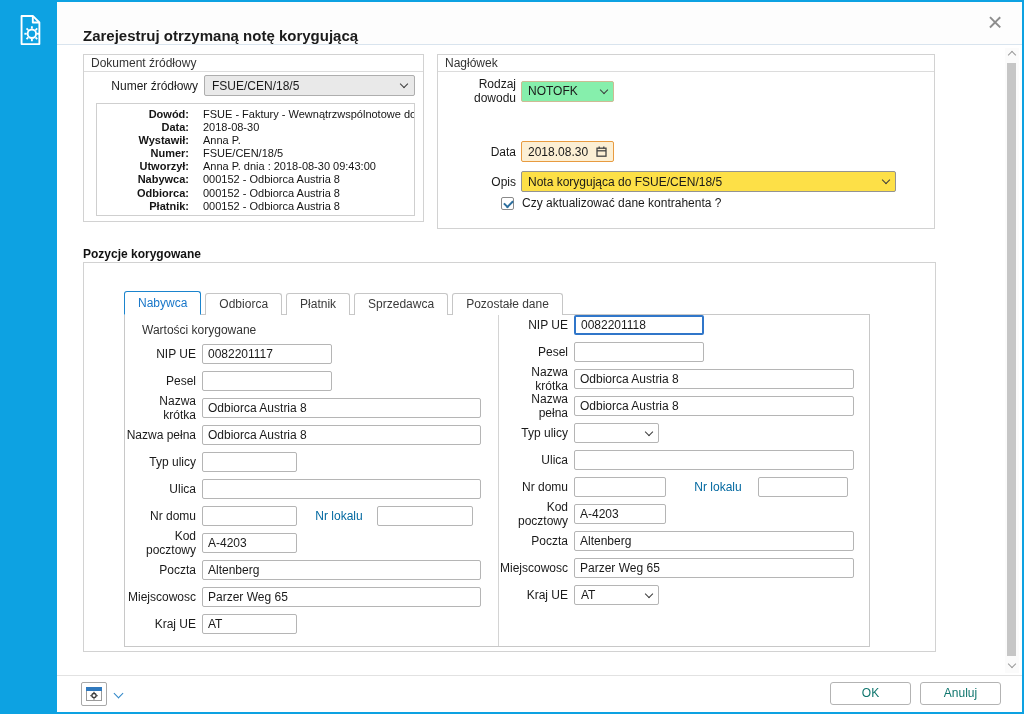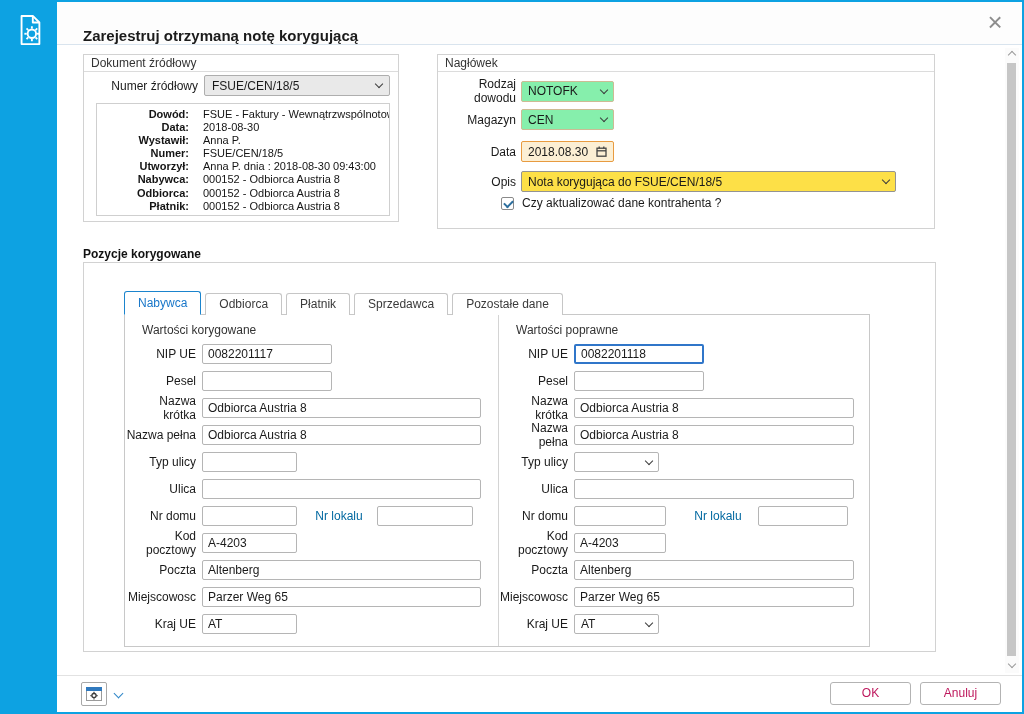--- a/index.html
+++ b/index.html
@@ -27,21 +27,21 @@
   .vthumb { position:absolute; left:2px; right:3px; top:15px; bottom:17px; background:#c6c6c6; }
   .sarrow { position:absolute; left:4px; width:6px; height:6px;
             border-right:1.4px solid #9a9a9a; border-bottom:1.4px solid #9a9a9a; }
   .sarrow.up   { top:4px;  transform:rotate(-135deg); }
   .sarrow.down { bottom:6px; transform:rotate(45deg); }
 
   
   .groupbox { position:absolute; border:1px solid #d2d2d2; background:#fff; }
   .gb-title { height:17px; line-height:16px; padding-left:7px; font-size:12px; color:#333;
               border-bottom:1px solid #dcdcdc; }
-  .box-source { left:26px; top:8px; width:316px; height:168px; }
+  .box-source { left:26px; top:8px; width:341px; height:168px; }
   .box-header { left:380px; top:8px; width:498px; height:175px; }
 
   
   .row-numer { position:absolute; left:4px; right:8px; top:20px; display:flex; align-items:center; }
   .lab-numer { width:110px; text-align:right; margin-right:6px; font-size:12px; color:#1a1a1a; }
   .sel-gray { flex:1; height:21px; background:#e9e9e9; border:1px solid #aeaeae; border-radius:2px;
               display:flex; align-items:center; justify-content:space-between; padding:0 7px; font-size:12px; color:#1a1a1a; }
   .source-info { position:absolute; left:12px; right:8px; top:48px; height:113px;
                  border:1px solid #cfcfcf; padding:4px 6px; overflow:hidden; }
   .info-row { display:flex; font-size:11px; line-height:13.1px;gap:8px; }
@@ -91,21 +91,21 @@
          display:flex; align-items:center; justify-content:space-between; padding:0 6px; font-size:12px; color:#1a1a1a; }
 
   
   .footer { position:absolute; left:55px; right:0; bottom:0; height:37px; background:#fff;
             border-top:1px solid #e2e2e2; }
   .gear-btn { position:absolute; left:24px; top:6px; width:26px; height:24px; background:#fff;
               border:1px solid #a8a8a8; border-radius:2px; display:flex; align-items:center; justify-content:center; }
   .footer-chev { position:absolute; left:58px; top:14px; width:7px; height:7px;
                  border-right:1.6px solid #2f86c8; border-bottom:1.6px solid #2f86c8; transform:rotate(45deg); }
   .btn { position:absolute; top:6px; width:81px; height:23px; background:#fff; border:1px solid #b3b3b3;
-         border-radius:3px; font-size:12px; color:#be185d; text-align:center; line-height:21px; cursor:default; }
+         border-radius:3px; font-size:12px; color:#0f766e; text-align:center; line-height:21px; cursor:default; }
   .btn-ok { right:111px; } .btn-cancel { right:21px; }
 </style>
 </head>
 <body>
 
 <div class="window">
   <div class="accent-bar"></div>
   <div class="app-icon">
     <svg width="30" height="34" viewBox="0 0 32 36">
       <path d="M7 3 h12 l7 7 v23 H7 z" fill="none" stroke="#fff" stroke-width="2" stroke-linejoin="round"></path>
@@ -178,27 +178,20 @@
 
     <div class="groupbox box-header">
       <div class="gb-title">Nagłówek</div>
       <div class="hrow" style="top:22px;">
         <div class="hlabel">Rodzaj dowodu</div>
         <div class="fld sel-cream">
           <span>NOTOFK</span>
           <span class="chev"></span>
         </div>
       </div>
-      <div class="hrow" style="top:54px;">
-        <div class="hlabel">Magazyn</div>
-        <div class="fld sel-cream">
-          <span>CEN</span>
-          <span class="chev"></span>
-        </div>
-      </div>
       <div class="hrow" style="top:86px;">
         <div class="hlabel">Data</div>
         <div class="fld date-field">
           <span>2018.08.30</span>
           <svg width="11" height="11" viewBox="0 0 11 11">
             <rect x="1" y="2.2" width="9" height="8" fill="none" stroke="#444" stroke-width="1.3"></rect>
             <line x1="1" y1="4.8" x2="10" y2="4.8" stroke="#444" stroke-width="1.3"></line>
             <line x1="3.2" y1="0.6" x2="3.2" y2="2.6" stroke="#444" stroke-width="1.3"></line>
             <line x1="7.8" y1="0.6" x2="7.8" y2="2.6" stroke="#444" stroke-width="1.3"></line>
           </svg>
@@ -272,21 +265,20 @@
               <div class="flabel">Miejscowosc</div>
               <input class="ti w-l" value="Parzer Weg 65" style="">
             </div>
           <div class="frow">
               <div class="flabel">Kraj UE</div>
               <input class="ti w-s" value="AT" style="">
             </div>
         </div>
 
         <div class="col col-right">
-          <div class="col-title">Wartości poprawne</div>
           <div class="frow">
               <div class="flabel flabel2">NIP UE</div>
               <input class="ti w-m focus" value="0082201118" style="">
             </div>
           <div class="frow">
               <div class="flabel flabel2">Pesel</div>
               <input class="ti w-m" value="" style="">
             </div>
           <div class="frow">
               <div class="flabel flabel2">Nazwa krótka</div>

